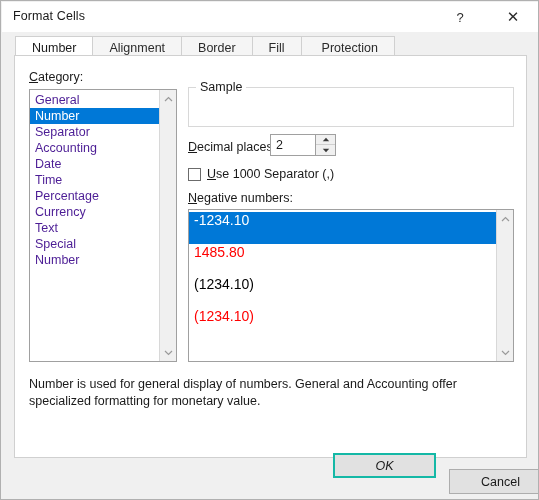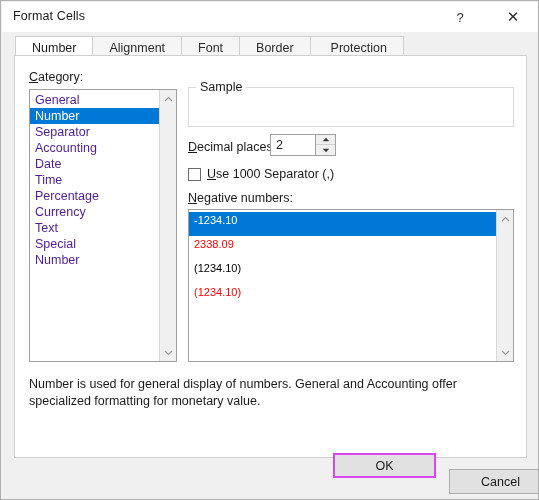--- a/index.html
+++ b/index.html
@@ -253,22 +253,22 @@
 
   
   #negative-label { left: 173px; top: 135px; }
   #negative-list {
     left: 173px; top: 153px;
     width: 326px; height: 153px;
   }
   .neg-item {
     height: 16px;
     line-height: 16px;
-    padding: 0 0 8px 5px;
-    font-size: 11px;
+    padding: 0 0 16px 5px;
+    font-size: 14px;
     white-space: nowrap;
     cursor: default;
   }
   .neg-item.selected { background: #0078d7; }
 
   
   #description {
     position: absolute;
     left: 14px; top: 320px;
     width: 484px;
@@ -287,21 +287,22 @@
     border: 1px solid #adadad;
     font-size: 12.5px;
     color: #1a1a1a;
     display: flex;
     align-items: center;
     justify-content: center;
     cursor: default;
   }
   #ok-button {
     left: 332px; top: 452px;
-    border: 2px solid #d946ef;
+    border: 2px solid #14b8a6;
+    font-style: italic;
   }
   #cancel-button {
     left: 448px; top: 468px;
   }
 </style>
 </head>
 <body>
 
 <div id="dialog">
 
@@ -312,22 +313,22 @@
     </div>
     <div class="tb-btn tb-close">
       <div class="tb-glyph">✕</div>
     </div>
   </div>
 
   <div class="tabstrip">
     <div class="tabs">
       <div class="tab active">Number</div>
       <div class="tab">Alignment</div>
-      <div class="tab">Font</div>
       <div class="tab">Border</div>
+      <div class="tab">Fill</div>
       <div class="tab">Protection</div>
     </div>
   </div>
 
   <div class="panel">
 
     <div class="lbl" id="category-label"><span class="uline">C</span>ategory:</div>
 
     <div class="listbox" id="category-list">
       <div class="list-items">
@@ -381,21 +382,21 @@
     <div id="sep-row">
       <div class="cbox"></div>
       <div id="sep-label"><span class="uline">U</span>se 1000 Separator (,)</div>
     </div>
 
     <div class="lbl" id="negative-label"><span class="uline">N</span>egative numbers:</div>
 
     <div class="listbox" id="negative-list">
       <div class="list-items">
         <div class="neg-item selected" style="color:#ffffff;">-1234.10</div>
-        <div class="neg-item" style="color:#ff0000;">2338.09</div>
+        <div class="neg-item" style="color:#ff0000;">1485.80</div>
         <div class="neg-item" style="color:#000000;">(1234.10)</div>
         <div class="neg-item" style="color:#ff0000;">(1234.10)</div>
       </div>
       <div class="vscroll">
         <div class="vs-arrow vs-up">
           <svg width="9" height="6" viewBox="0 0 9 6">
               <path d="M1 5 L4.5 1.5 L8 5" fill="none" stroke="#9a9a9a" stroke-width="1.2"></path>
             </svg>
         </div>
         <div class="vs-arrow vs-down">

